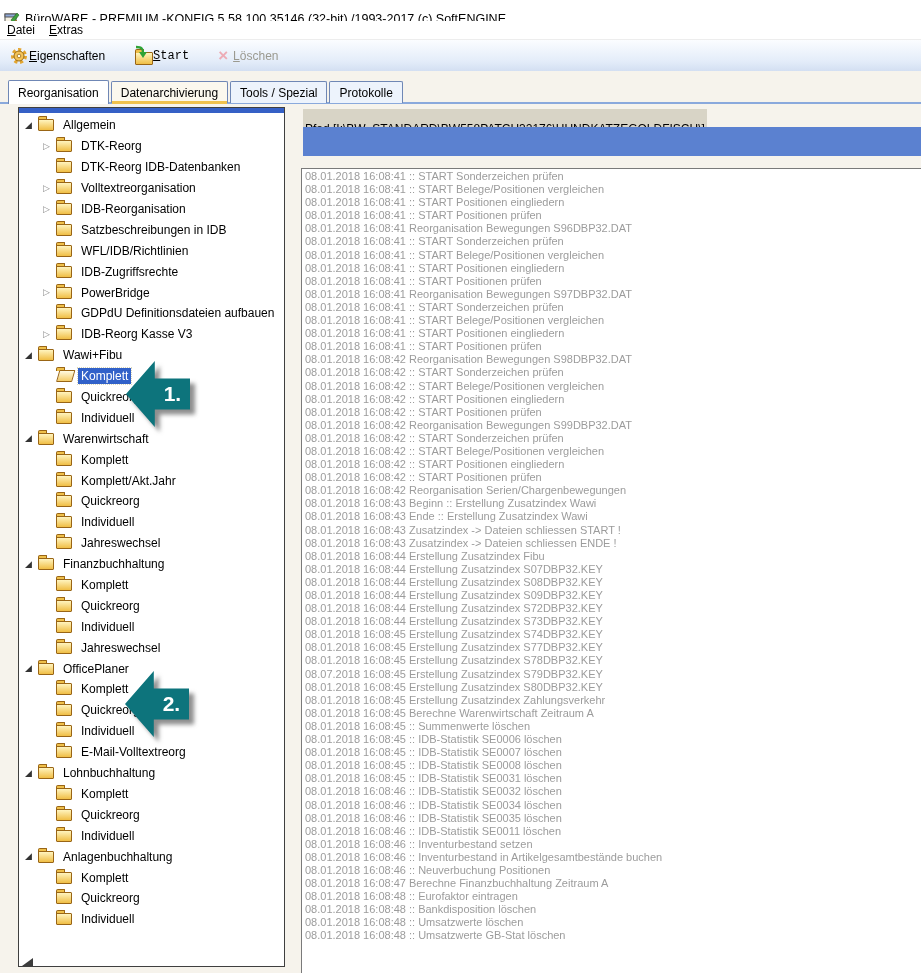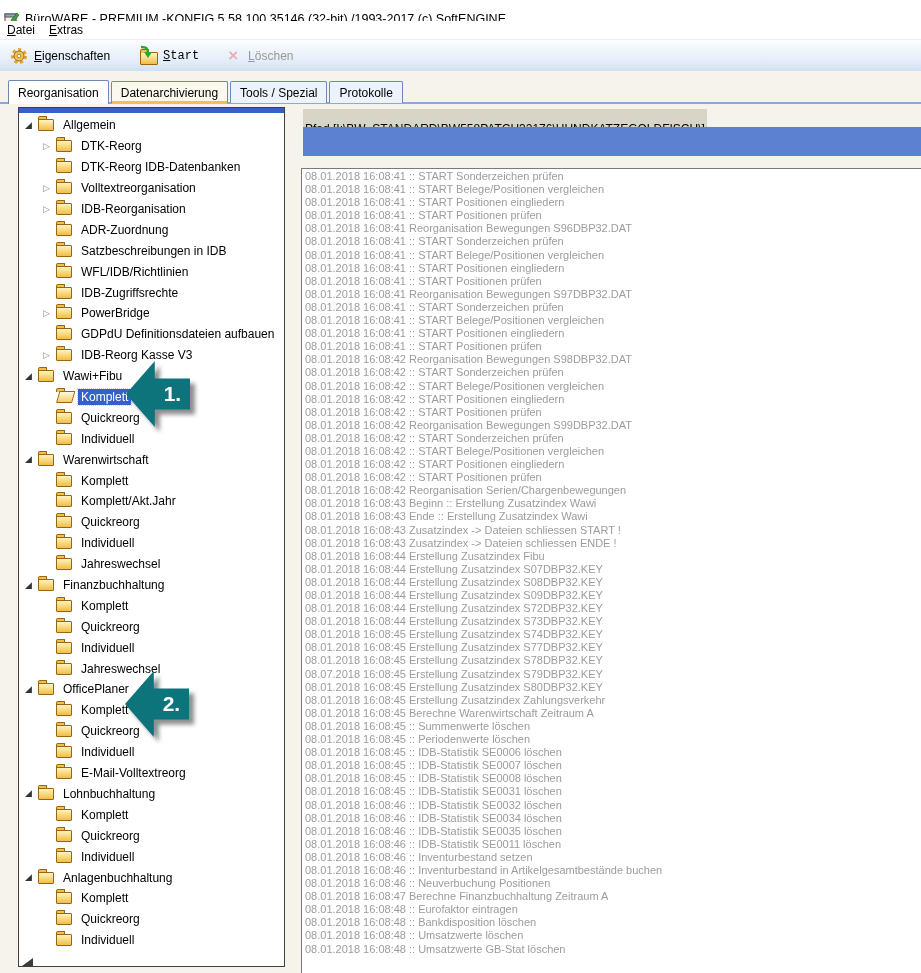--- a/index.html
+++ b/index.html
@@ -15,21 +15,21 @@
   .menubar{position:absolute;left:0;top:21px;right:0;height:18px;background:#fff;
            display:flex;align-items:center;font-size:12px;}
   .menuitem{padding:13px 7px;cursor:default;}
   .u{text-decoration:underline;}
 
   
   .toolbar{position:absolute;left:0;top:39px;right:0;height:31px;
            background:linear-gradient(180deg,#FBFDFF 0%,#E3ECF9 70%,#D3DFF2 100%);
            border-top:1px solid #EDEDED;border-bottom:1px solid #BFBFBF;
            display:flex;align-items:center;font-size:12px;}
-  .tbtn{display:flex;align-items:center;gap:5px;padding:2px 7px;margin-left:2px;white-space:nowrap;}
+  .tbtn{display:flex;align-items:center;padding:2px 7px;margin-left:2px;white-space:nowrap;}
   .tbtn.disabled{color:#9B9A90;}
   .ticon{display:inline-flex;align-items:center;justify-content:center;width:20px;height:18px;}
   .xglyph{font-size:17px;font-weight:bold;color:#EDACB6;line-height:1;}
   .icon-start{position:relative;width:22px;height:18px;}
   .icon-start .fold{position:absolute;left:2px;bottom:0;width:16px;height:11px;
       background:linear-gradient(180deg,#FFF4BE,#EFBE45);border:1px solid #996515;border-radius:1px;}
   .icon-start .fold::before{content:"";position:absolute;left:-1px;top:-4px;width:7px;height:3px;
       background:#EFC04A;border:1px solid #996515;border-bottom:0;border-radius:2px 1px 0 0;}
   .icon-start svg{position:absolute;left:0;top:-2px;}
 
@@ -170,25 +170,20 @@
           </div>
           <div class="trow lv1">
             <span class="marker col">▷</span>
             <span class="folder"></span>
             <span class="tlabel">Volltextreorganisation</span>
           </div>
           <div class="trow lv1">
             <span class="marker col">▷</span>
             <span class="folder"></span>
             <span class="tlabel">IDB-Reorganisation</span>
-          </div>
-          <div class="trow lv1">
-            <span class="marker"></span>
-            <span class="folder"></span>
-            <span class="tlabel">ADR-Zuordnung</span>
           </div>
           <div class="trow lv1">
             <span class="marker"></span>
             <span class="folder"></span>
             <span class="tlabel">Satzbeschreibungen in IDB</span>
           </div>
           <div class="trow lv1">
             <span class="marker"></span>
             <span class="folder"></span>
             <span class="tlabel">WFL/IDB/Richtlinien</span>
@@ -408,21 +403,20 @@
           <div class="logline">08.01.2018 16:08:44 Erstellung Zusatzindex S72DBP32.KEY</div>
           <div class="logline">08.01.2018 16:08:44 Erstellung Zusatzindex S73DBP32.KEY</div>
           <div class="logline">08.01.2018 16:08:45 Erstellung Zusatzindex S74DBP32.KEY</div>
           <div class="logline">08.01.2018 16:08:45 Erstellung Zusatzindex S77DBP32.KEY</div>
           <div class="logline">08.01.2018 16:08:45 Erstellung Zusatzindex S78DBP32.KEY</div>
           <div class="logline">08.07.2018 16:08:45 Erstellung Zusatzindex S79DBP32.KEY</div>
           <div class="logline">08.01.2018 16:08:45 Erstellung Zusatzindex S80DBP32.KEY</div>
           <div class="logline">08.01.2018 16:08:45 Erstellung Zusatzindex Zahlungsverkehr</div>
           <div class="logline">08.01.2018 16:08:45 Berechne Warenwirtschaft Zeitraum A</div>
           <div class="logline">08.01.2018 16:08:45 :: Summenwerte löschen</div>
-          <div class="logline">08.01.2018 16:08:45 :: Periodenwerte löschen</div>
           <div class="logline">08.01.2018 16:08:45 :: IDB-Statistik SE0006 löschen</div>
           <div class="logline">08.01.2018 16:08:45 :: IDB-Statistik SE0007 löschen</div>
           <div class="logline">08.01.2018 16:08:45 :: IDB-Statistik SE0008 löschen</div>
           <div class="logline">08.01.2018 16:08:45 :: IDB-Statistik SE0031 löschen</div>
           <div class="logline">08.01.2018 16:08:46 :: IDB-Statistik SE0032 löschen</div>
           <div class="logline">08.01.2018 16:08:46 :: IDB-Statistik SE0034 löschen</div>
           <div class="logline">08.01.2018 16:08:46 :: IDB-Statistik SE0035 löschen</div>
           <div class="logline">08.01.2018 16:08:46 :: IDB-Statistik SE0011 löschen</div>
           <div class="logline">08.01.2018 16:08:46 :: Inventurbestand setzen</div>
           <div class="logline">08.01.2018 16:08:46 :: Inventurbestand in Artikelgesamtbestände buchen</div>

